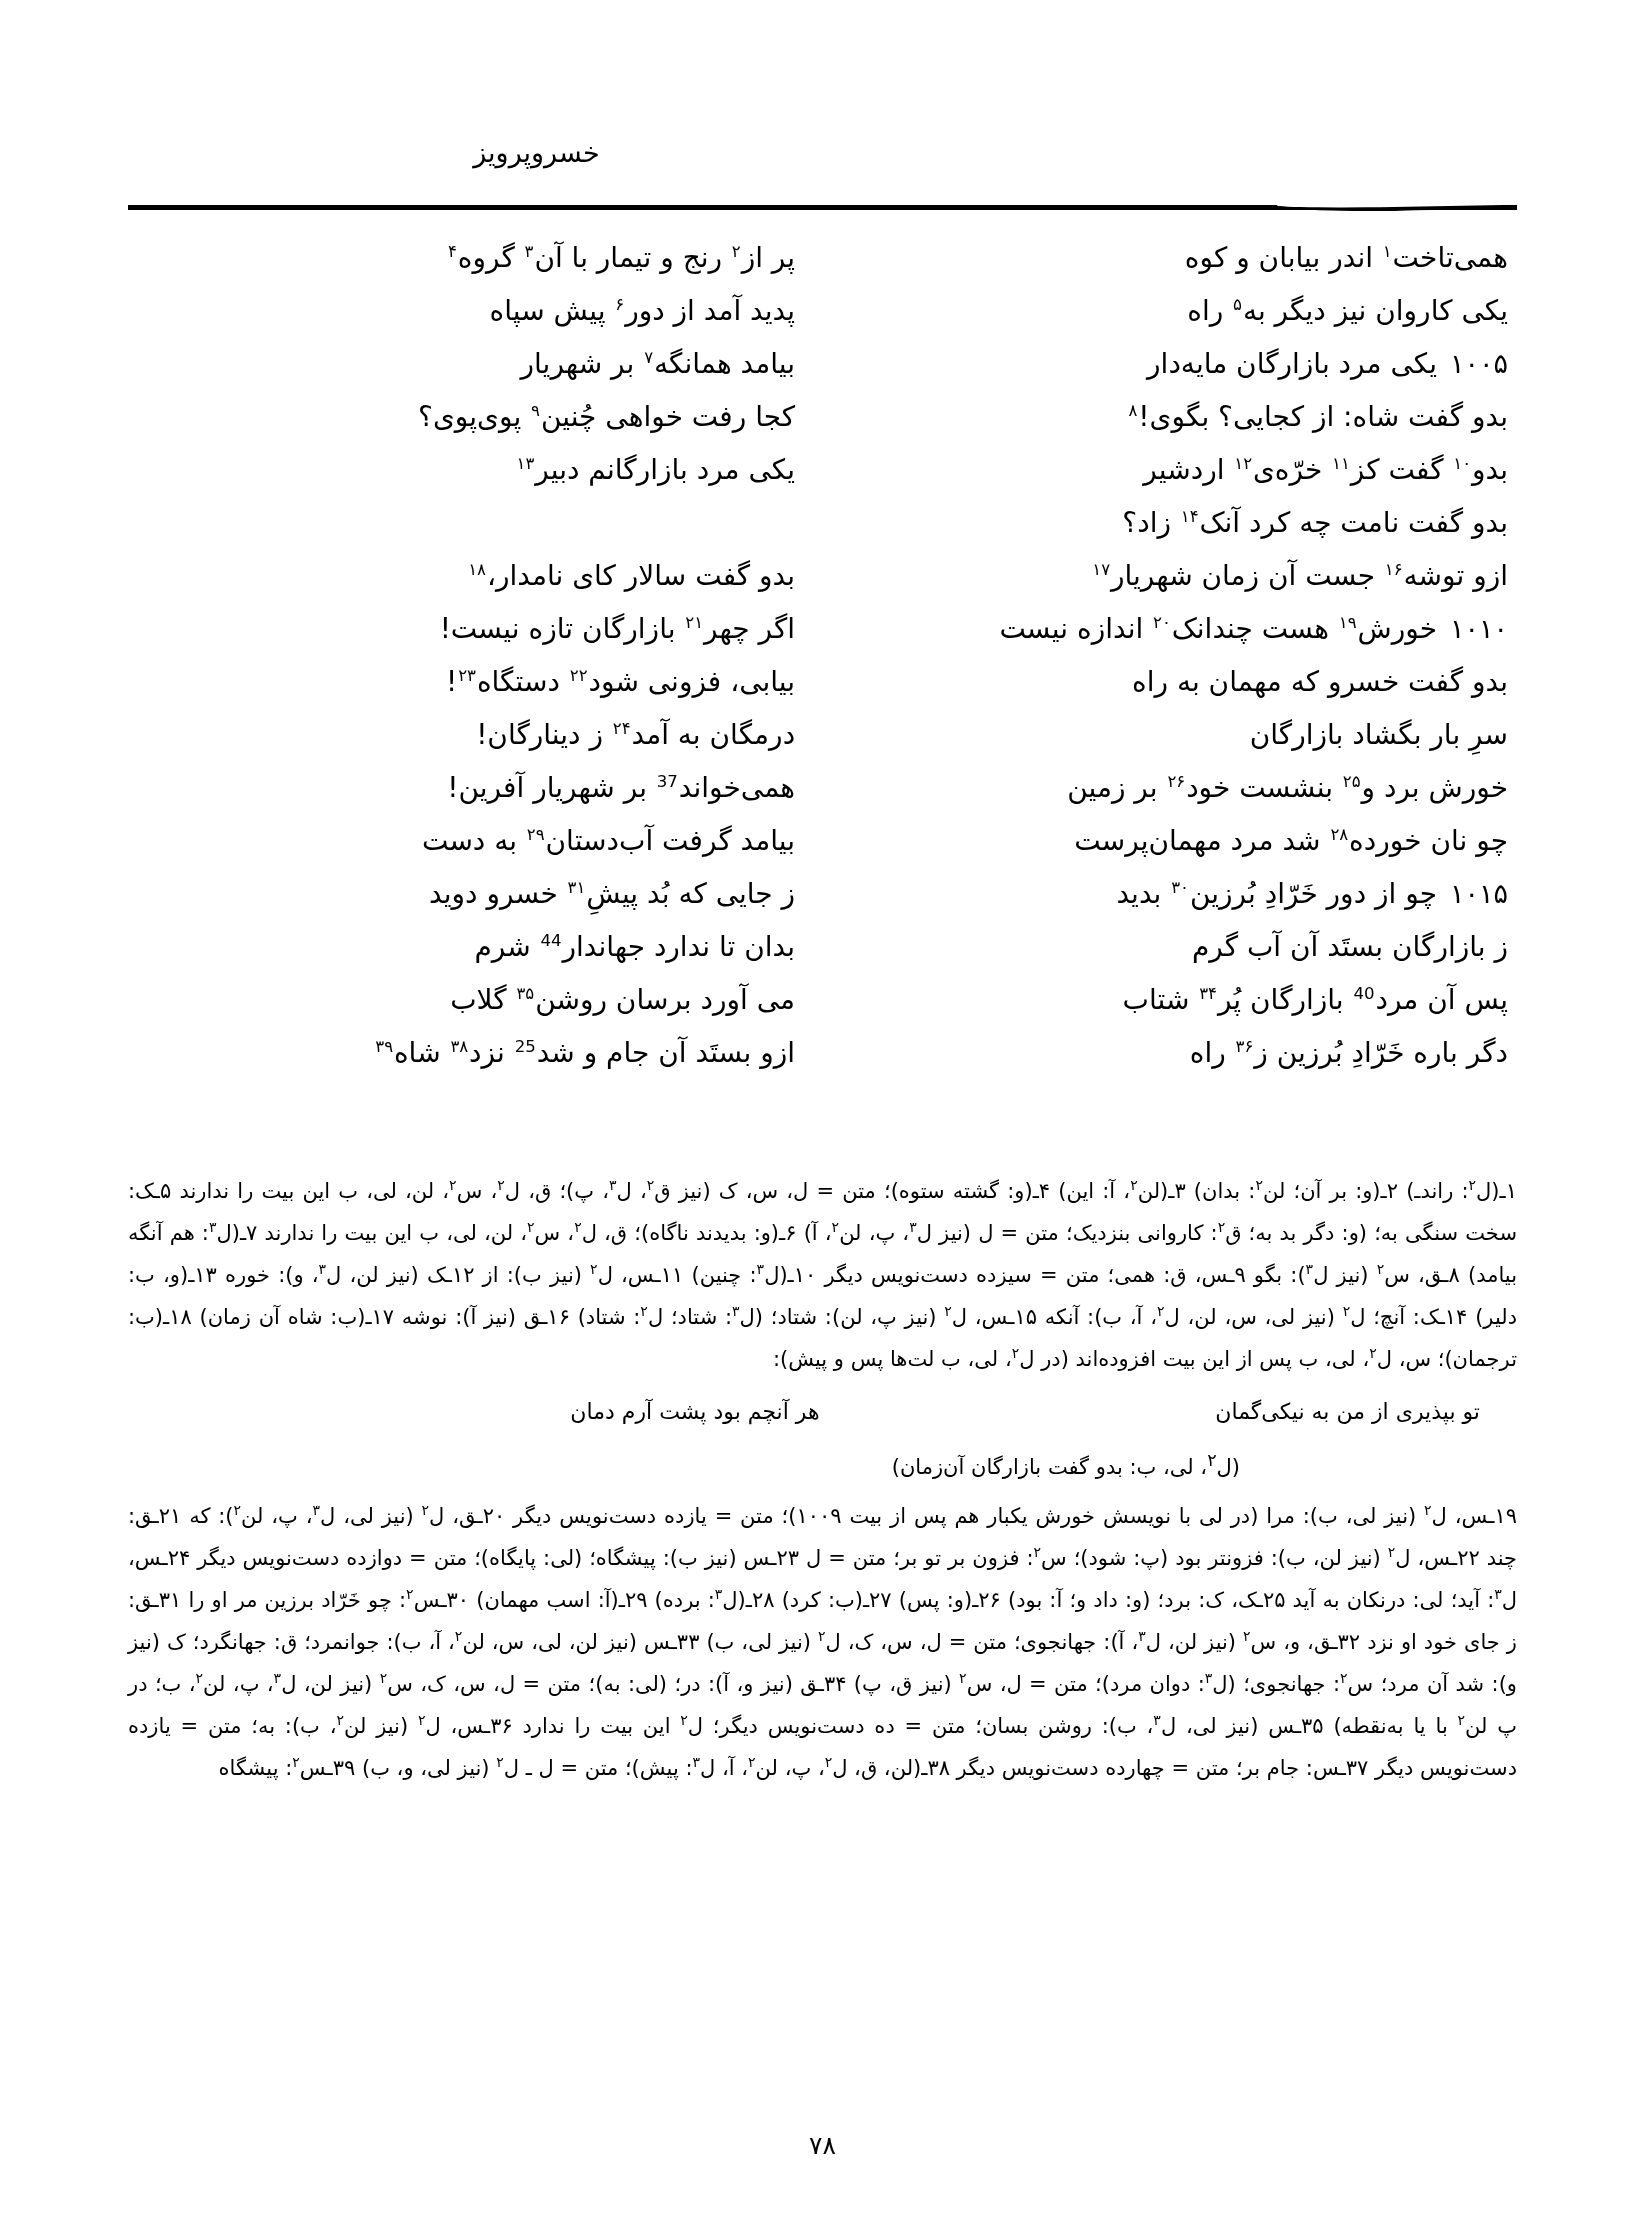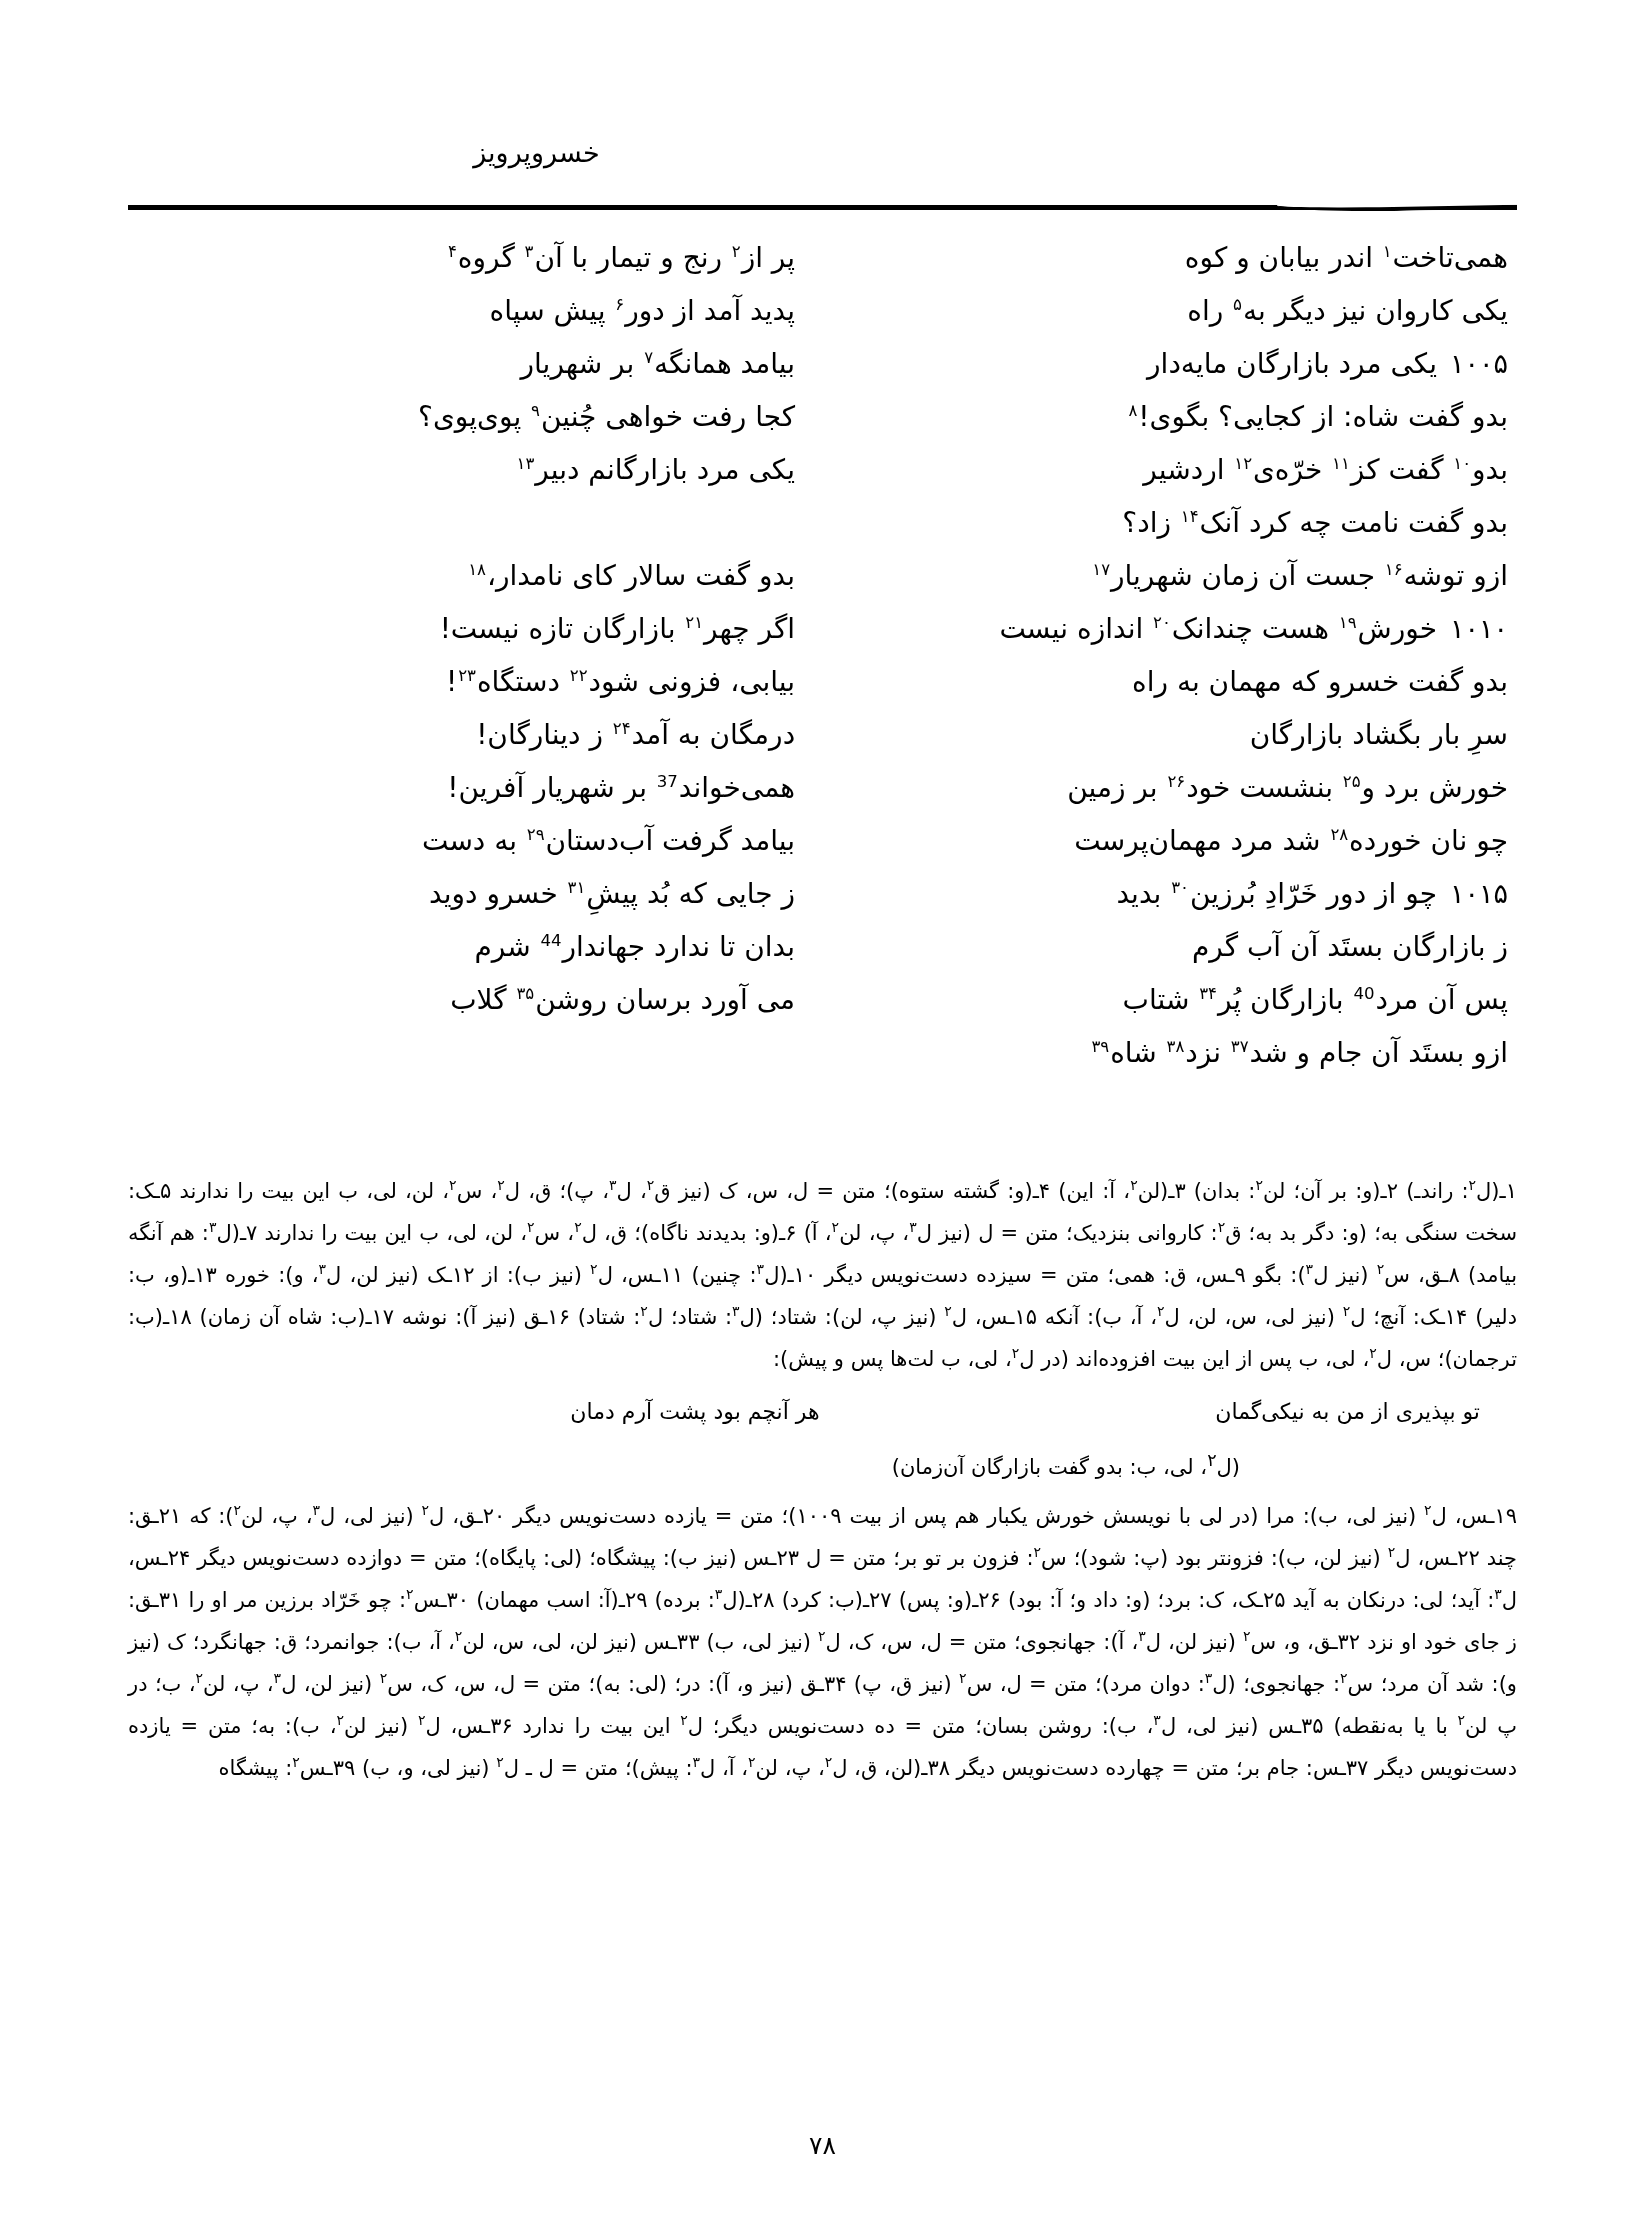--- a/index.html
+++ b/index.html
@@ -215,21 +215,22 @@
       </div>
       <div class="verse-line">
         <div class="hemistich right">ز بازارگان بستَد آن آب گرم</div>
         <div class="hemistich left">بدان تا ندارد جهاندار<sup class="fn">44</sup> شرم</div>
       </div>
       <div class="verse-line">
         <div class="hemistich right">پس آن مرد<sup class="fn">40</sup> بازارگان پُر<sup class="fn">۳۴</sup> شتاب</div>
         <div class="hemistich left">می آورد برسان روشن<sup class="fn">۳۵</sup> گلاب</div>
       </div>
       <div class="verse-line">
-        <div class="hemistich left">ازو بستَد آن جام و شد<sup class="fn">۳۷</sup> نزد<sup class="fn">۳۸</sup> شاه<sup class="fn">۳۹</sup></div>
+        <div class="hemistich right">دگر باره خَرّادِ بُرزین ز<sup class="fn">۳۶</sup> راه</div>
+        <div class="hemistich left">ازو بستَد آن جام و شد<sup class="fn">25</sup> نزد<sup class="fn">۳۸</sup> شاه<sup class="fn">۳۹</sup></div>
       </div>
     </div>
 
   <div class="apparatus">
     <p class="app-para">۱ـ(ل<sup>۲</sup>: راندـ)   ۲ـ(و: بر آن؛ لن<sup>۲</sup>: بدان)   ۳ـ(لن<sup>۲</sup>، آ: این)   ۴ـ(و: گشته ستوه)؛ متن = ل، س، ک (نیز ق<sup>۲</sup>، ل<sup>۳</sup>، پ)؛ ق، ل<sup>۲</sup>، س<sup>۲</sup>، لن، لی، ب این بیت را ندارند   ۵ـک: سخت سنگی به؛ (و: دگر بد به؛ ق<sup>۲</sup>: کاروانی بنزدیک؛ متن = ل (نیز ل<sup>۳</sup>، پ، لن<sup>۲</sup>، آ)   ۶ـ(و: بدیدند ناگاه)؛ ق، ل<sup>۲</sup>، س<sup>۲</sup>، لن، لی، ب این بیت را ندارند   ۷ـ(ل<sup>۳</sup>: هم آنگه بیامد)   ۸ـق، س<sup>۲</sup> (نیز ل<sup>۳</sup>): بگو   ۹ـس، ق: همی؛ متن = سیزده دست‌نویس دیگر   ۱۰ـ(ل<sup>۳</sup>: چنین)   ۱۱ـس، ل<sup>۲</sup> (نیز ب): از   ۱۲ـک (نیز لن، ل<sup>۳</sup>، و): خوره   ۱۳ـ(و، ب: دلیر)   ۱۴ـک: آنچ؛ ل<sup>۲</sup> (نیز لی، س، لن، ل<sup>۲</sup>، آ، ب): آنکه   ۱۵ـس، ل<sup>۲</sup> (نیز پ، لن): شتاد؛ (ل<sup>۳</sup>: شتاد؛ ل<sup>۲</sup>: شتاد)   ۱۶ـق (نیز آ): نوشه   ۱۷ـ(ب: شاه آن زمان)   ۱۸ـ(ب: ترجمان)؛ س، ل<sup>۲</sup>، لی، ب پس از این بیت افزوده‌اند (در ل<sup>۲</sup>، لی، ب لت‌ها پس و پیش):</p>
     <div class="inset-verse">
       <div class="ih">تو بپذیری از من به نیکی‌گمان</div>
       <div class="ih">هر آنچم بود پشت آرم دمان</div>
     </div>
     <p class="inset-source">(ل<sup>۲</sup>، لی، ب: بدو گفت بازارگان آن‌زمان)</p>

